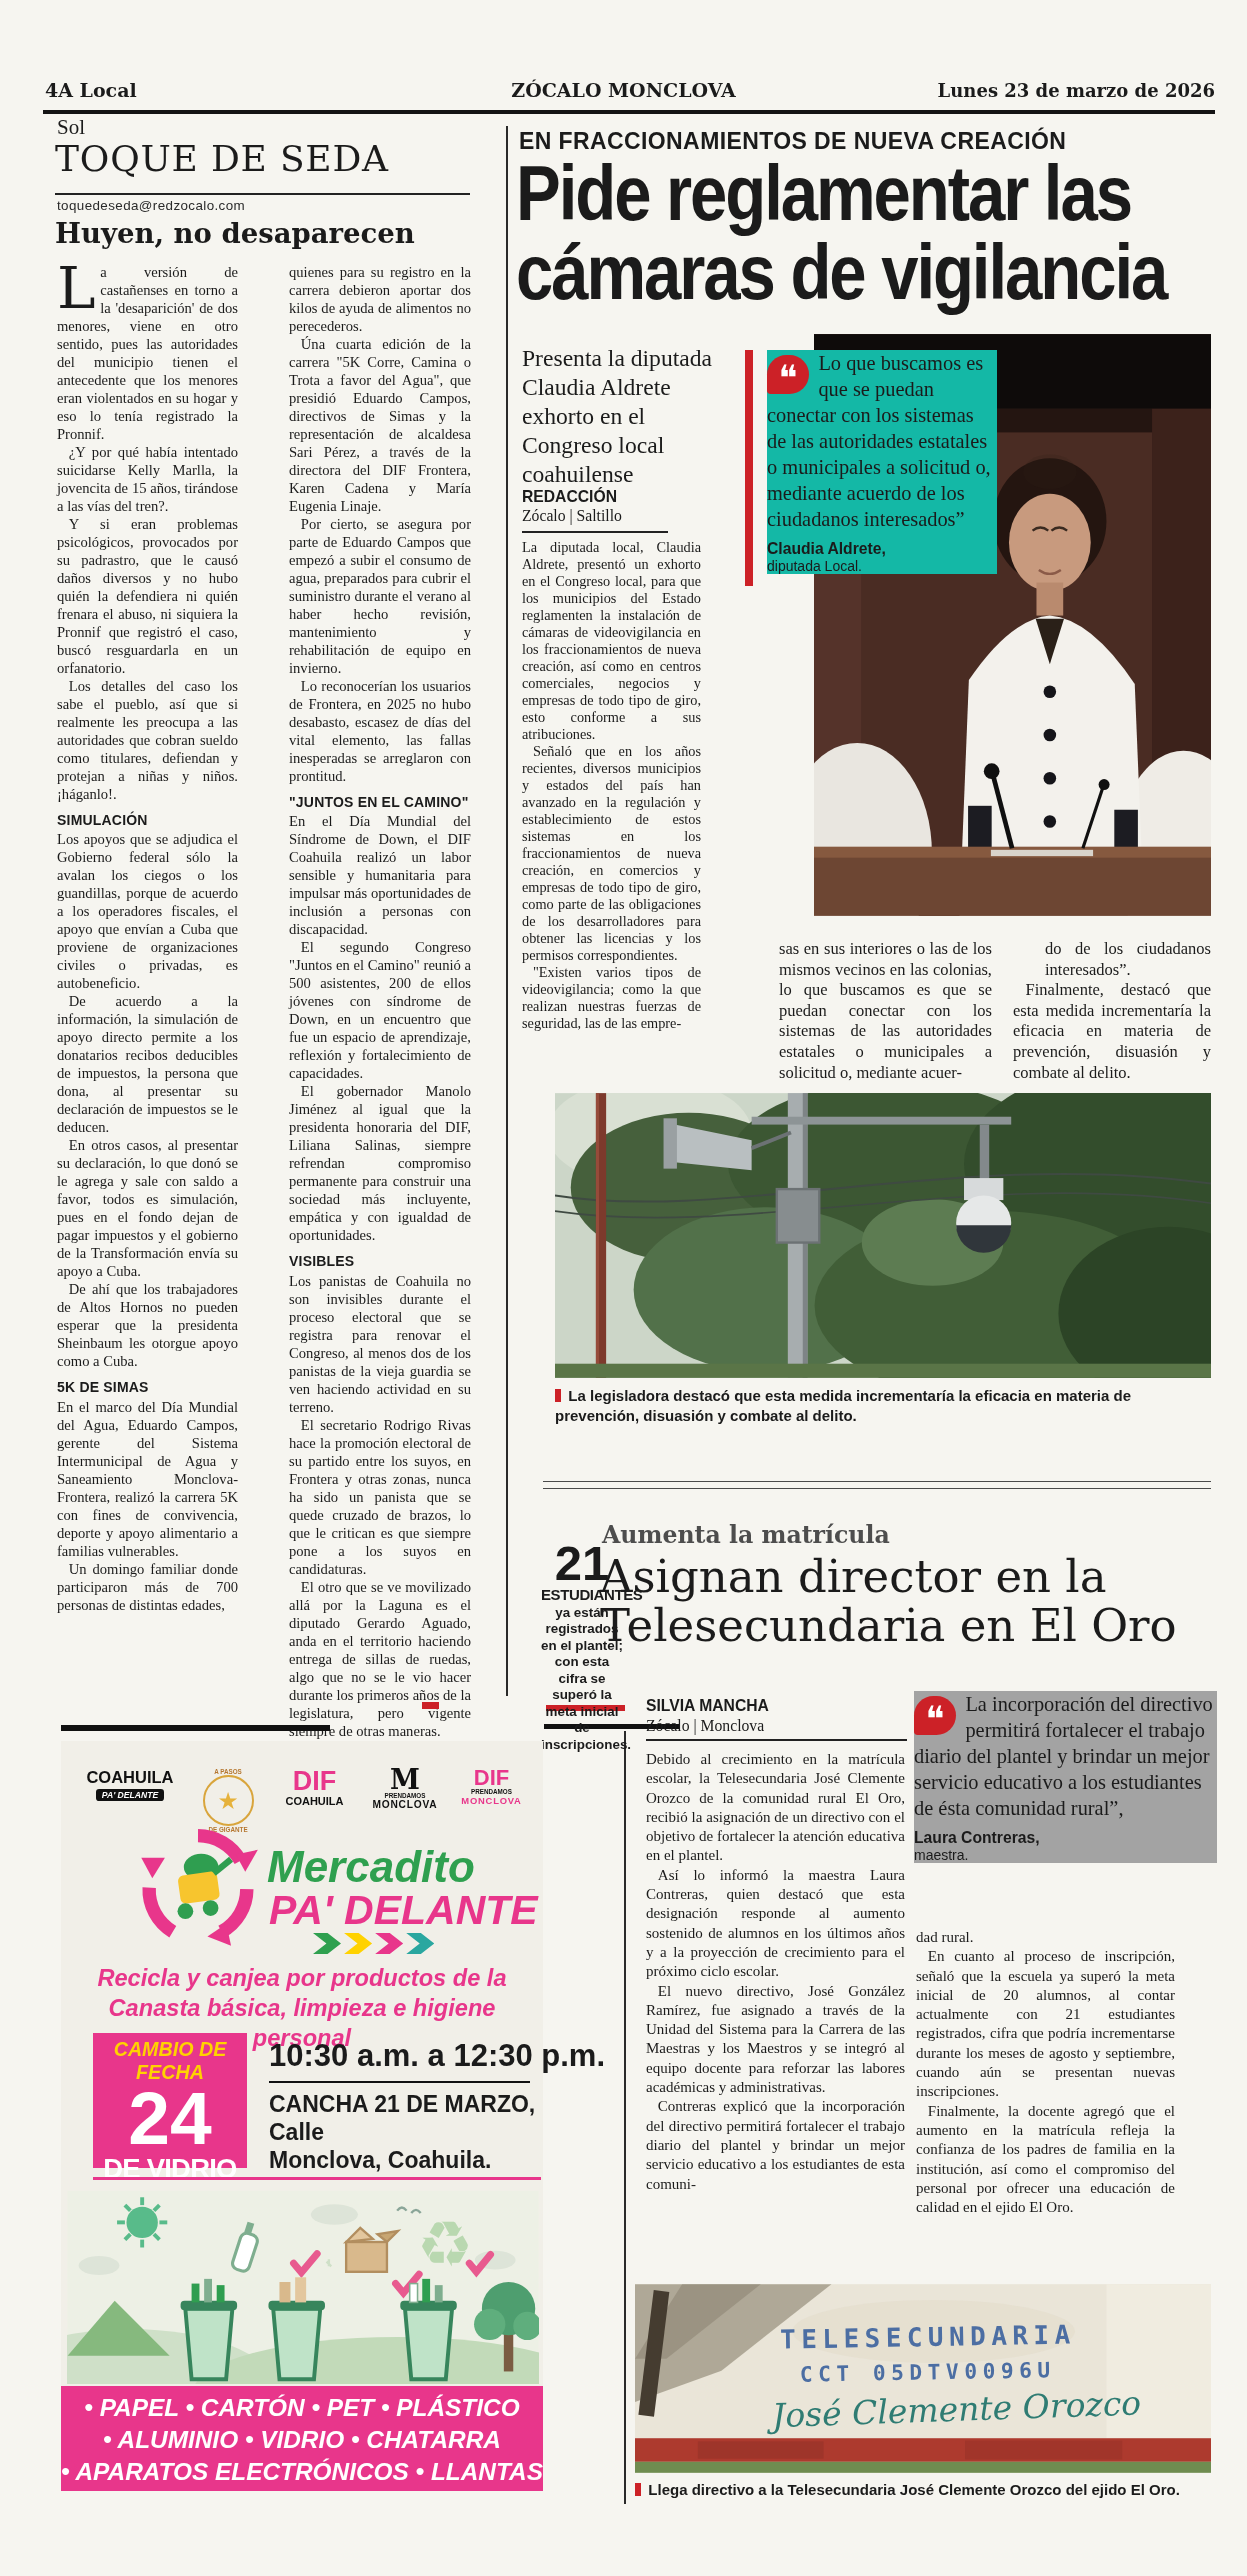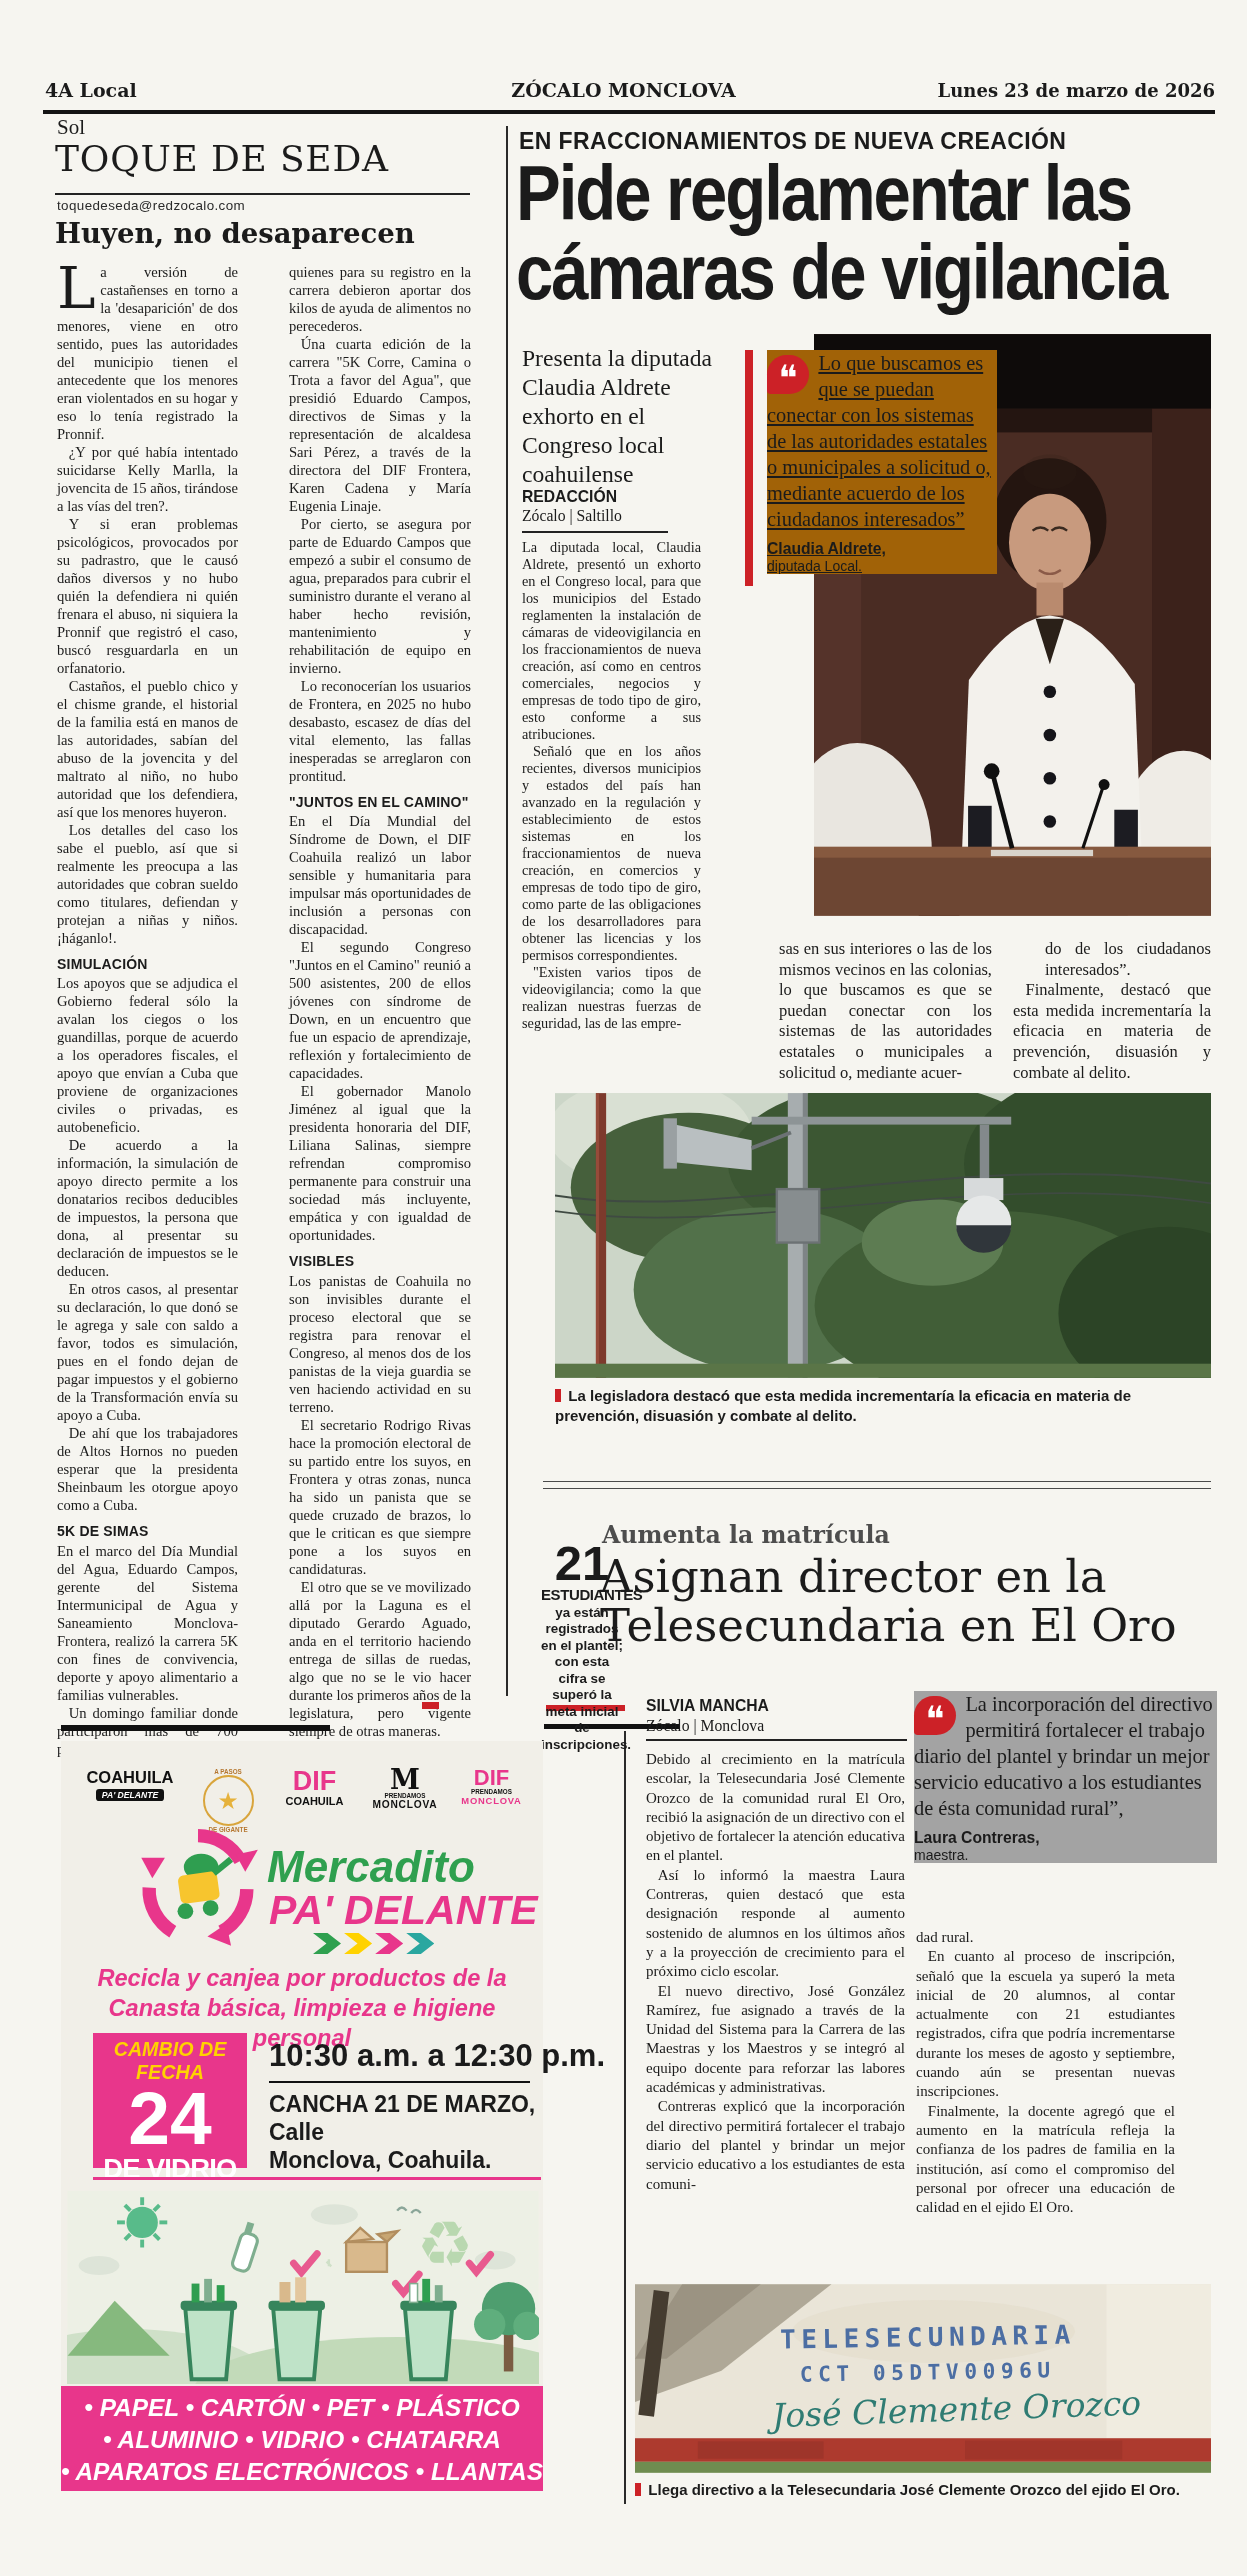--- a/index.html
+++ b/index.html
@@ -84,21 +84,20 @@
 
   <div class="abs col-author" style="left:57px;top:115px;">Sol</div>
   <div class="abs col-title" style="left:55px;top:138px;">TOQUE DE SEDA</div>
   <div class="abs" style="left:55px;top:193px;width:415px;height:1.6px;background:#222;"></div>
   <div class="abs col-email" style="left:57px;top:198px;">toquedeseda@redzocalo.com</div>
   <div class="abs col-headline" style="left:55px;top:217px;">Huyen, no desaparecen</div>
   <div class="abs newstext" style="left:57px;top:263px;width:181px;">
       <p class="para noind"><span class="dropcap">L</span>a versión de castañenses en torno a la 'desaparición' de dos menores, viene en otro sentido, pues las autoridades del municipio tienen el antecedente que los menores eran violentados en su hogar y eso lo tenía registrado la Pronnif.</p>
       <p class="para">¿Y por qué había intentado suicidarse Kelly Marlla, la jovencita de 15 años, tirándose a las vías del tren?.</p>
       <p class="para">Y si eran problemas psicológicos, provocados por su padrastro, que le causó daños diversos y no hubo quién la defendiera ni quién frenara el abuso, ni siquiera la Pronnif que registró el caso, buscó resguardarla en un orfanatorio.</p>
-      <p class="para">Castaños, el pueblo chico y el chisme grande, el historial de la familia está en manos de las autoridades, sabían del abuso de la jovencita y del maltrato al niño, no hubo autoridad que los defendiera, así que los menores huyeron.</p>
       <p class="para">Los detalles del caso los sabe el pueblo, así que si realmente les preocupa a las autoridades que cobran sueldo como titulares, defiendan y protejan a niñas y niños. ¡háganlo!.</p>
       <h4 class="subhed">SIMULACIÓN</h4>
       <p class="para noind">Los apoyos que se adjudica el Gobierno federal sólo la avalan los ciegos o los guandillas, porque de acuerdo a los operadores fiscales, el apoyo que envían a Cuba que proviene de organizaciones civiles o privadas, es autobeneficio.</p>
       <p class="para">De acuerdo a la información, la simulación de apoyo directo permite a los donatarios recibos deducibles de impuestos, la persona que dona, al presentar su declaración de impuestos se le deducen.</p>
       <p class="para">En otros casos, al presentar su declaración, lo que donó se le agrega y sale con saldo a favor, todos es simulación, pues en el fondo dejan de pagar impuestos y el gobierno de la Transformación envía su apoyo a Cuba.</p>
       <p class="para">De ahí que los trabajadores de Altos Hornos no pueden esperar que la presidenta Sheinbaum les otorgue apoyo como a Cuba.</p>
       <h4 class="subhed">5K DE SIMAS</h4>
       <p class="para noind">En el marco del Día Mundial del Agua, Eduardo Campos, gerente del Sistema Intermunicipal de Agua y Saneamiento Monclova- Frontera, realizó la carrera 5K con fines de convivencia, deporte y apoyo alimentario a familias vulnerables.</p>
       <p class="para">Un domingo familiar donde participaron más de 700 personas de distintas edades,</p>
     </div>
@@ -162,21 +161,21 @@
     <rect x="225" y="656" width="130" height="8" fill="#d9d4cc"></rect>
     <line x1="252" y1="654" x2="228" y2="562" stroke="#101010" stroke-width="6"></line>
     <circle cx="226" cy="556" r="10" fill="#101010"></circle>
     <line x1="342" y1="654" x2="367" y2="578" stroke="#101010" stroke-width="4"></line>
     <circle cx="369" cy="573" r="7" fill="#101010"></circle>
   </svg>
 
   <div class="abs" style="left:745px;top:350px;width:7.9px;height:236px;">
       <div class="qbar" style="width:100%;height:100%;"></div>
     </div>
-  <div class="abs" style="left:767px;top:350px;width:230px;background:#a16207;text-decoration:underline;">
+  <div class="abs" style="left:767px;top:350px;width:230px;background:#14b8a6;">
     <span class="qicon"></span>
     <div class="qtext">Lo que buscamos es que se puedan conectar con los sistemas de las autoridades estatales o municipales a solicitud o, mediante acuerdo de los ciudadanos interesados”</div>
     <div class="qattr">Claudia Aldrete,</div>
     <div class="qrole">diputada Local.</div>
   </div>
 
   <div class="abs bigcol" style="left:747px;top:939px;width:245px;">
     <p class="para noind">sas en sus interiores o las de los mismos vecinos en las colonias, lo que buscamos es que se puedan conectar con los sistemas de las autoridades estatales o municipales a solicitud o, mediante acuer-</p>
   </div>
   <div class="abs bigcol" style="left:1013px;top:939px;width:198px;">

